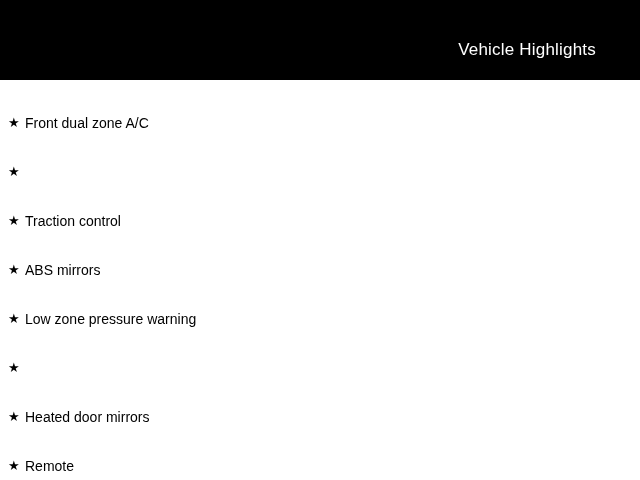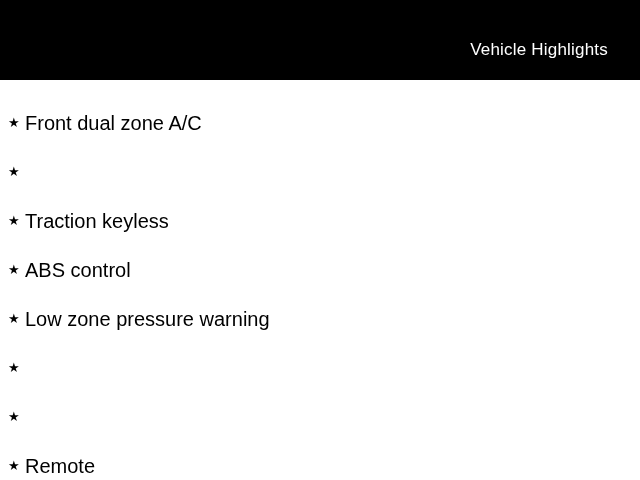--- a/index.html
+++ b/index.html
@@ -21,21 +21,21 @@
   }
   .header {
     position: relative;
     width: 640px;
     height: 80px;
     background: #000000;
     display: flex;
     align-items: center;
     justify-content: flex-end;
     box-sizing: border-box;
-    padding-right: 32px;
+    padding-right: 44px;
   }
   .header-title {
     color: #ffffff;
     font-size: 17px;
     font-family: "Liberation Sans", sans-serif;
     letter-spacing: 0.2px;
     line-height: 1;
     padding-top: 18px;
   }
   .highlights-list {
@@ -54,21 +54,21 @@
   .bullet-star {
     width: 17px;
     color: #000000;
     font-size: 13px;
     line-height: 1;
     text-align: left;
     flex: 0 0 auto;
   }
   .highlight-label {
     color: #000000;
-    font-size: 20px;
+    font-size: 14px;
     font-family: "Liberation Sans", sans-serif;
     line-height: 1;
     white-space: nowrap;
   }
 </style>
 </head>
 <body>
 
 <div class="page">
 
@@ -79,35 +79,36 @@
   <ul class="highlights-list">
     <li class="highlight-item">
       <span class="bullet-star">★</span>
       <span class="highlight-label">Front dual zone A/C</span>
     </li>
     <li class="highlight-item">
       <span class="bullet-star">★</span>
     </li>
     <li class="highlight-item">
       <span class="bullet-star">★</span>
-      <span class="highlight-label">Traction keyless</span>
+      <span class="highlight-label">Traction control</span>
     </li>
     <li class="highlight-item">
       <span class="bullet-star">★</span>
-      <span class="highlight-label">ABS control</span>
+      <span class="highlight-label">ABS mirrors</span>
     </li>
     <li class="highlight-item">
       <span class="bullet-star">★</span>
       <span class="highlight-label">Low zone pressure warning</span>
     </li>
     <li class="highlight-item">
       <span class="bullet-star">★</span>
     </li>
     <li class="highlight-item">
       <span class="bullet-star">★</span>
+      <span class="highlight-label">Heated door mirrors</span>
     </li>
     <li class="highlight-item">
       <span class="bullet-star">★</span>
       <span class="highlight-label">Remote</span>
     </li>
   </ul>
 
 </div>
 
 </body></html>

